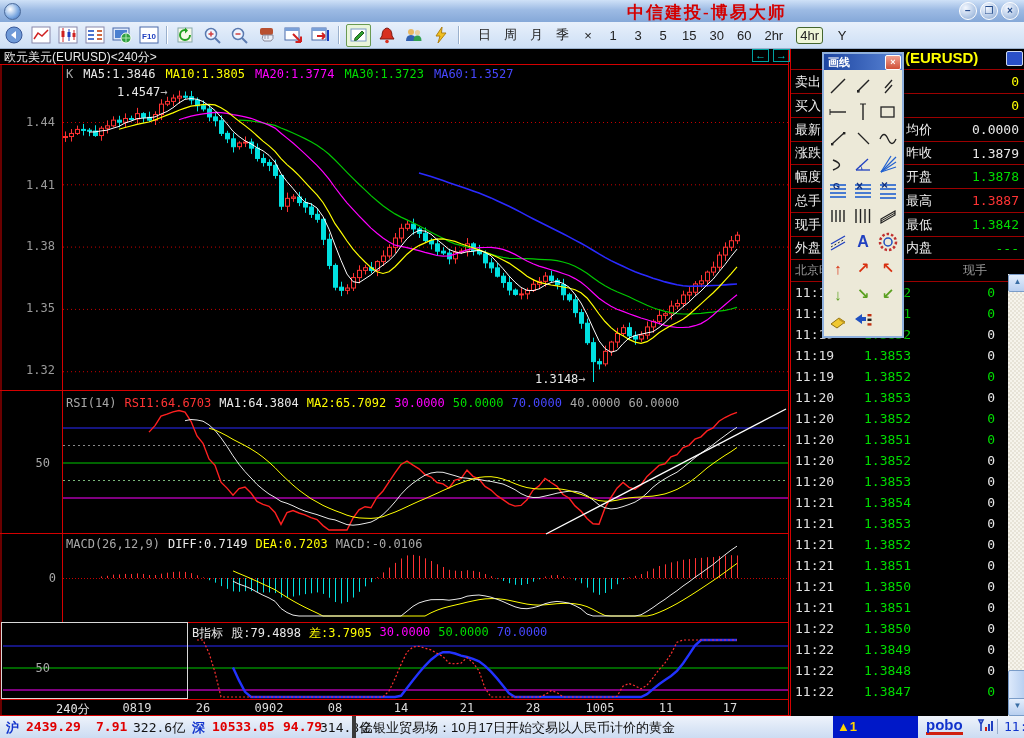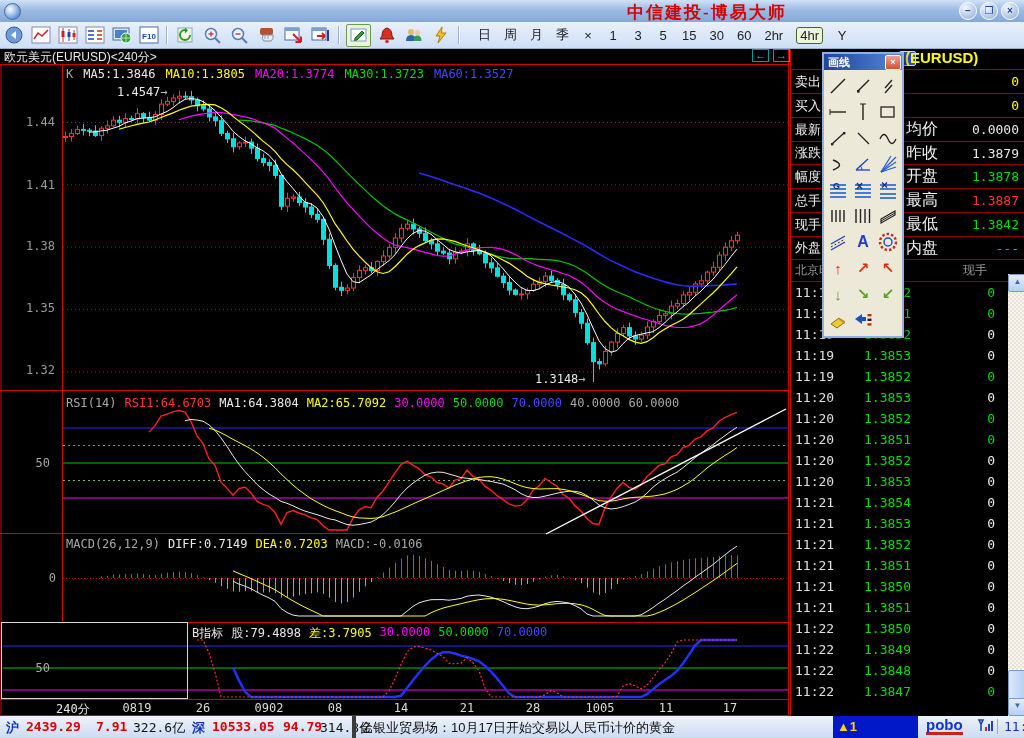--- a/index.html
+++ b/index.html
@@ -39,26 +39,26 @@
   .ind-row{position:absolute;display:flex;gap:8px;font-size:12px;z-index:5;}
   .ytick{position:absolute;width:55px;text-align:right;font-size:12px;color:#9a9a9a;z-index:5;}
   .xlab{position:absolute;top:701px;transform:translateX(-50%);font-size:12px;color:#dcdcdc;z-index:5;}
   .annot{position:absolute;font-size:12px;z-index:5;color:#e8e8e8;}
   .annot .ar{color:#bbb;}
   svg#cv{position:absolute;left:0;top:0;z-index:2;}
   
   .qpanel{position:absolute;left:790px;top:48px;width:234px;height:668px;background:#000;
     border-left:1px solid #d40000;z-index:6;display:flex;flex-direction:column;}
   .qrow{border-bottom:1px solid #9c0000;display:flex;align-items:center;position:relative;flex:none;}
-  .qtitle{height:21px;justify-content:center;}
+  .qtitle{height:21px;justify-content:flex-end;}
   .qsym{position:absolute;left:114px;top:1px;color:#ffff00;font-size:15px;font-weight:bold;}
   .qwinbtn{width:15px;height:13px;margin-right:2px;background:#2a50c8;border:1px solid #cdd8ee;border-radius:2px;}
   .qlab{color:#f0f0f0;font-size:13px;padding-left:4px;}
   .qval{position:absolute;right:6px;font-size:13px;}
-  .qsub{position:absolute;left:115px;font-size:16px;color:#f0f0f0;}
+  .qsub{position:absolute;left:115px;font-size:13px;color:#f0f0f0;}
   .qdiv{position:absolute;left:107px;top:0;bottom:0;width:1px;background:#9c0000;}
   .thead{height:21px;color:#9a9a9a;font-size:12px;border-bottom:1px solid #9c0000;}
   .th-t{padding-left:4px;}.th-p{position:absolute;left:80px;}.th-v{position:absolute;left:172px;}
   .ticks{flex:1;overflow:hidden;}
   .tick-row{height:21px;display:flex;align-items:center;position:relative;font-size:13px;}
   .tk-t{color:#e0e0e0;padding-left:4px;}
   .tk-p{position:absolute;left:64px;width:56px;text-align:right;color:#00dd00;}
   .tk-v{position:absolute;right:30px;}
   
   .sbar{position:absolute;right:0;top:226px;width:17px;height:442px;

